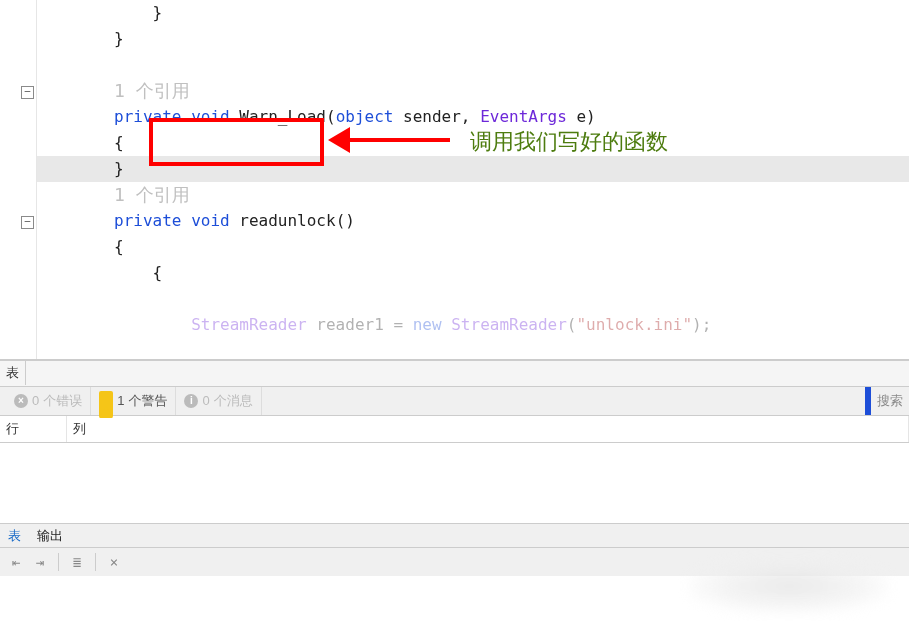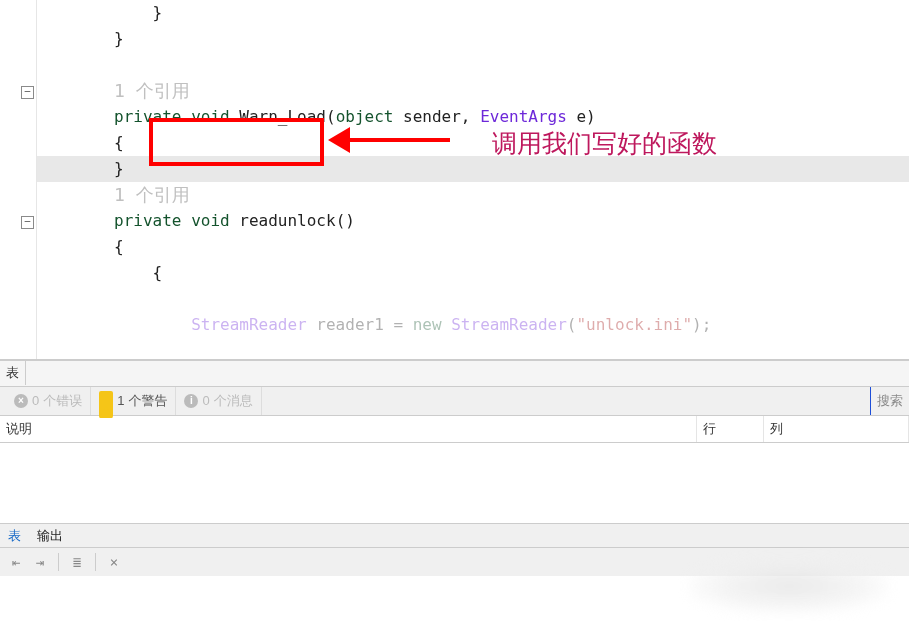--- a/index.html
+++ b/index.html
@@ -2,40 +2,40 @@
 <html><head>
 <meta charset="utf-8">
 <style>
 html,body{margin:0;padding:0;width:909px;height:621px;overflow:hidden;font-family:Consolas,"Microsoft YaHei",monospace;font-size:16px;background:#fff;color:#222}
 .editor{position:relative;height:359px;border-bottom:1px solid #ccc}
 .gutter{position:absolute;left:0;top:0;width:36px;height:100%;background:#fff;border-right:1px solid #e6e6e6}
 .fold{position:absolute;left:21px;width:11px;height:11px;border:1px solid #8a8a8a;background:#fff;line-height:9px;font-size:11px;text-align:center;color:#666;cursor:pointer}
 .fold::before{content:"−"}
 .code{position:absolute;left:37px;top:0;right:0;height:100%;background:#fff}
 .line{position:relative;height:26px;line-height:26px;white-space:pre}
-.kw{color:#14532d}
+.kw{color:#1d4ed8}
 .type{color:#6d28d9}
 .str{color:#A31515}
 .ref{color:#C0C0C0;font-size:18px}
 .highlight{background:#e8e8e8}
 .redbox{position:absolute;left:149px;top:118px;width:167px;height:40px;border:4px solid #FF0000;pointer-events:none}
 .arrow-line{position:absolute;left:340px;top:138px;width:110px;height:4px;background:#FF0000}
 .arrow-head{position:absolute;left:328px;top:127px;width:0;height:0;border-top:13px solid transparent;border-bottom:13px solid transparent;border-right:22px solid #FF0000}
-.annot{position:absolute;left:492px;top:127px;color:#be185d;font-size:25px;font-family:"Microsoft YaHei",sans-serif}
+.annot{position:absolute;left:470px;top:127px;color:#4d7c0f;font-size:22px;font-family:"Microsoft YaHei",sans-serif}
 .errpanel{height:186px;background:#f5f5f5;border-top:1px solid #ccc;font-family:"Microsoft YaHei",sans-serif;font-size:13px}
 .ep-tabrow{height:25px;border-bottom:1px solid #ccc}
 .ep-tab{display:inline-block;height:24px;line-height:24px;padding:0 6px;background:#f5f5f5;border-right:1px solid #ccc;color:#333}
 .ep-toolbar{height:28px;line-height:28px;background:#f0f0f0;border-bottom:1px solid #ccc;padding-left:6px;display:flex;align-items:center}
 .ep-btn{display:flex;align-items:center;gap:4px;padding:0 8px;height:28px;color:#555;border-right:1px solid #ddd;cursor:pointer}
 .ep-btn.disabled{color:#bbb}
 .ic{width:14px;height:14px;border-radius:50%;display:inline-block;text-align:center;line-height:14px;font-size:10px;color:#fff;font-weight:bold}
 .ic-err{background:#bbb}
 .ic-warn{background:#f5c518;color:#444;border-radius:2px;width:0;height:0;border-left:7px solid transparent;border-right:7px solid transparent;border-bottom:12px solid #f5c518}
 .ic-info{background:#bbb}
-.search{margin-left:auto;border-left:1px solid #1d4ed8;padding:0 6px;color:#888}
+.search{margin-left:auto;border-left:6px solid #1d4ed8;padding:0 6px;color:#888}
 .ep-head{display:flex;height:26px;line-height:26px;border-bottom:1px solid #ccc;background:#fff;font-size:13px;color:#333}
 .ep-col{border-right:1px solid #e5e5e5;padding-left:6px}
 .c-desc{width:690px}
 .c-file{width:120px}
 .c-line{width:60px}
 .c-col{flex:1}
 .ep-body{flex:1;background:#fff;height:80px}
 .bottom-tabs{height:24px;border-top:1px solid #ccc;background:#f0f0f0;display:flex;align-items:center;font-size:13px}
 .bt{padding:0 8px;height:24px;line-height:24px;cursor:pointer}
 .bt.active{color:#1a6bc7}
@@ -89,21 +89,20 @@
       <span>个警告</span>
     </div>
     <div class="ep-btn disabled">
       <span class="ic ic-info">i</span>
       <span>0</span>
       <span>个消息</span>
     </div>
     <div class="search">搜索</div>
   </div>
   <div class="ep-head">
-    <div class="ep-col c-desc">说明</div>
     <div class="ep-col c-line">行</div>
     <div class="ep-col c-col">列</div>
   </div>
   <div class="ep-body"></div>
   <div class="bottom-tabs">
     <span class="bt active">表</span>
     <span class="bt">输出</span>
   </div>
 </div>
 

